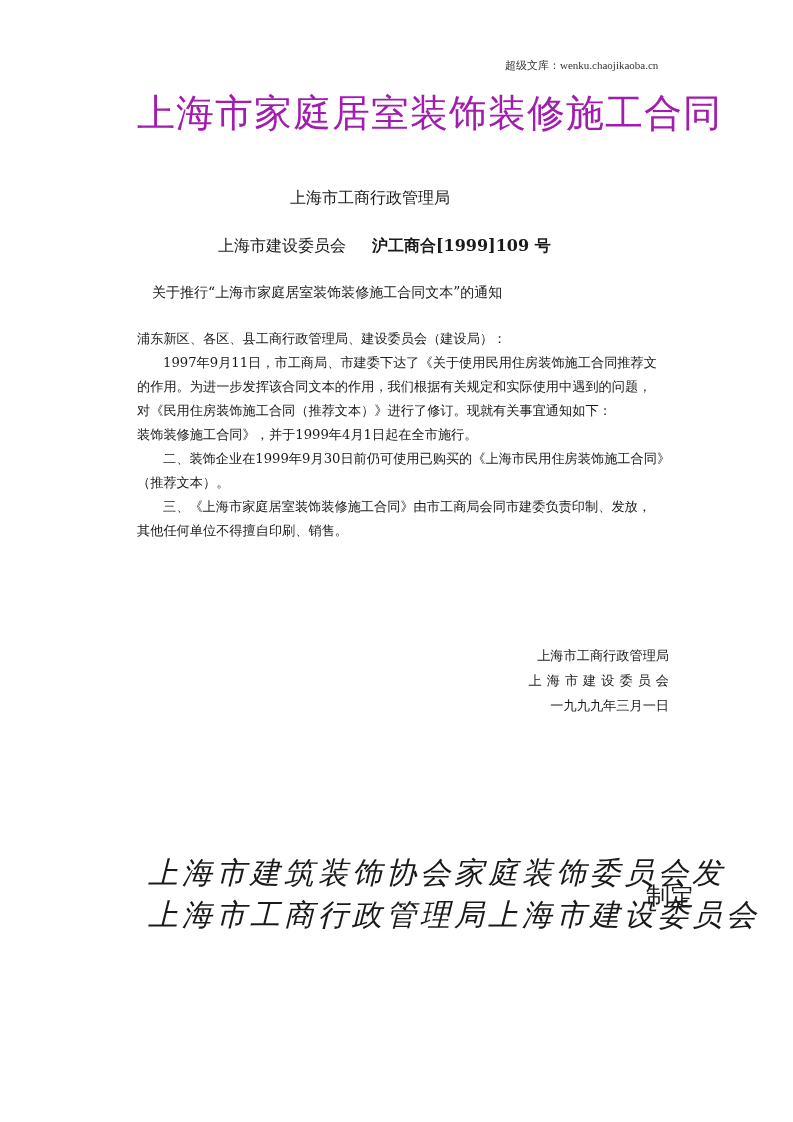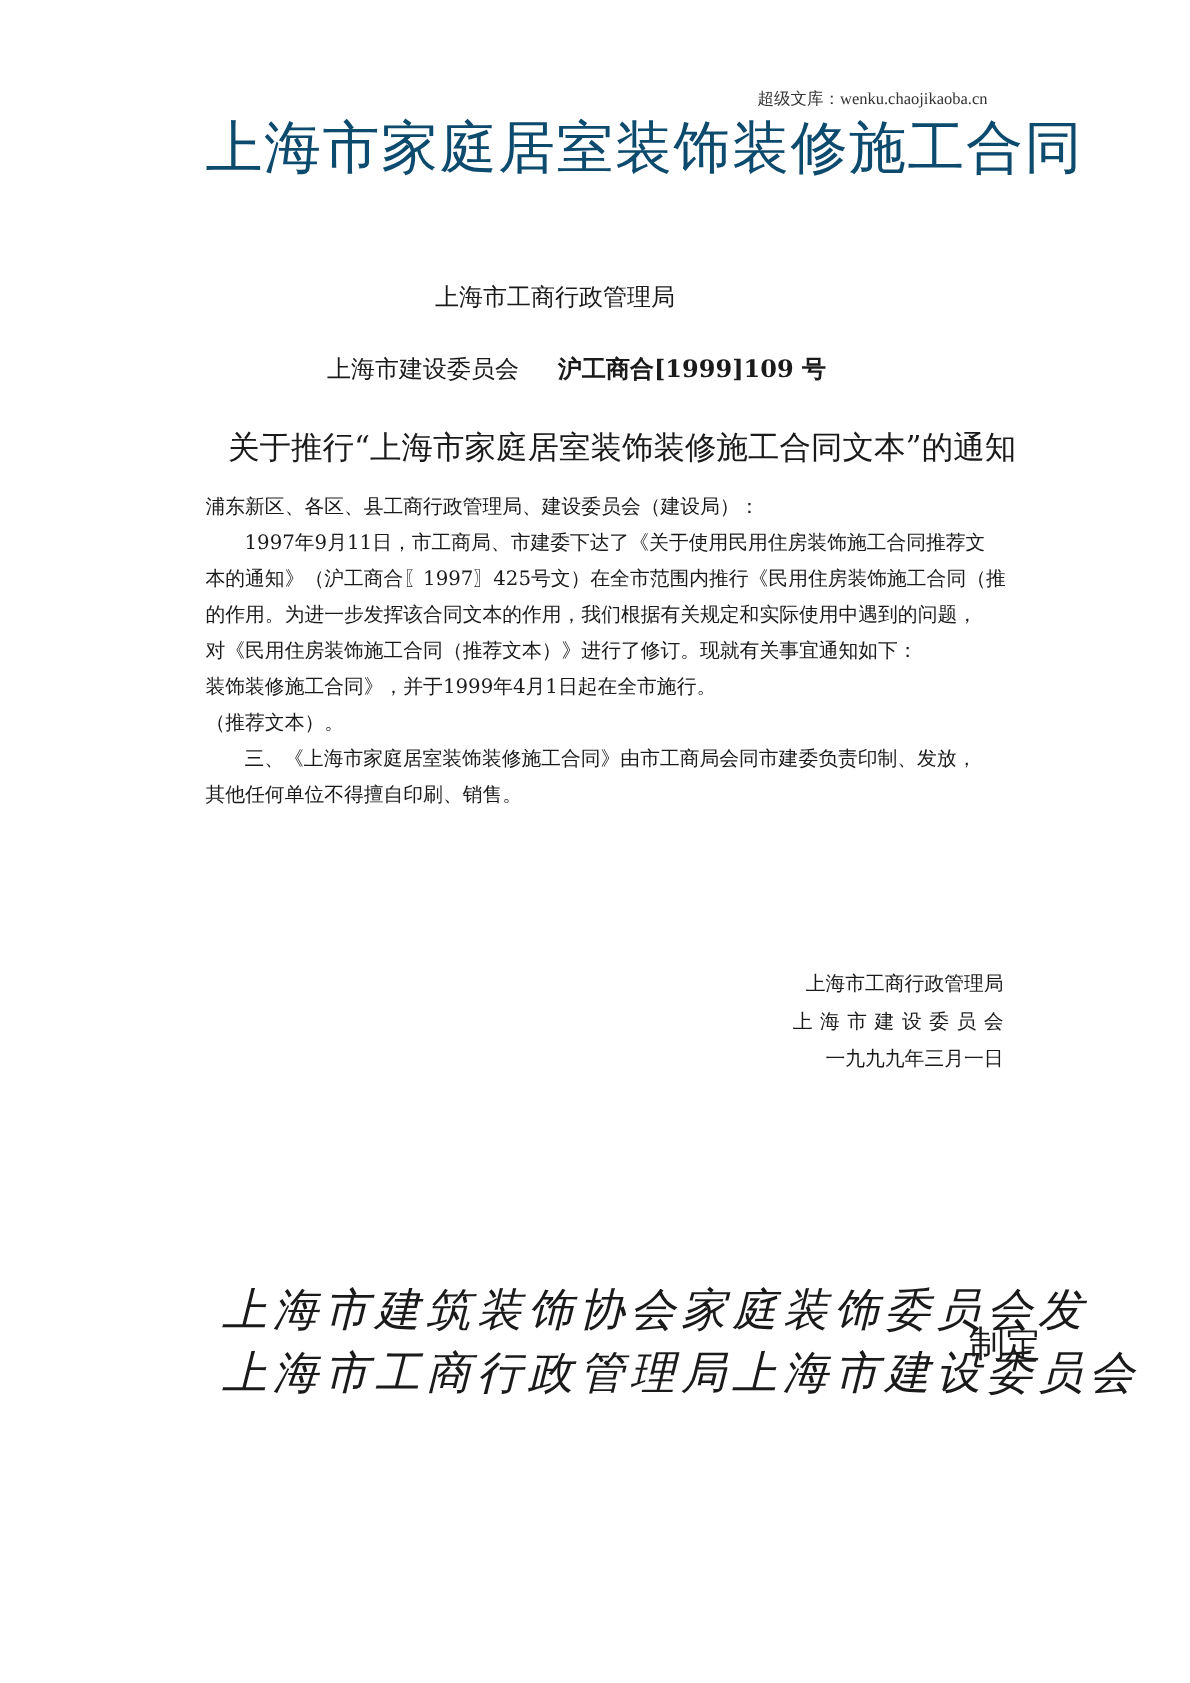--- a/index.html
+++ b/index.html
@@ -7,30 +7,30 @@
       width: 793px; height: 1122px; position: relative; overflow: hidden;
       font-family: "DejaVu Serif", "Liberation Serif", serif;
       color: #1a1a1a;
     }
     .abs { position: absolute; white-space: nowrap; }
     .watermark {
       top: 58px; left: 505px; font-size: 11px; color: #333;
       font-family: "Liberation Serif", "DejaVu Serif", serif;
     }
     .title {
-      top: 73px; left: 137px; width: 530px;
-      font-size: 38px; letter-spacing: 1px; color: #0c4a6e;
+      top: 88px; left: 137px; width: 530px;
+      font-size: 38px; letter-spacing: 1px; color: #a21caf;
       font-family: "DejaVu Sans", "Liberation Sans", sans-serif;
       font-weight: normal;
       text-align: center;
     }
     .issuer1 { top: 188px; left: 290px; font-size: 16px; }
     .issuer2 { top: 236px; left: 218px; font-size: 16px; }
     .issuer2 .docno { margin-left: 26px; font-weight: bold; }
-    .notice-title { top: 284px; left: 152px; font-size: 21px; }
+    .notice-title { top: 284px; left: 152px; font-size: 14px; }
     .body-block { top: 327px; left: 137px; width: 540px; font-size: 13.2px; line-height: 24px; }
     .body-block .line { display: block; white-space: nowrap; }
     .body-block .indent { padding-left: 26px; }
     .sign { right: 124px; font-size: 13.2px; text-align: right; }
     .sign1 { top: 647px; }
     .sign2 { top: 672px; letter-spacing: 5px; right: 119px; }
     .sign3 { top: 697px; }
     .footer {
       left: 148px; font-size: 30px; letter-spacing: 4px;
       font-family: "DejaVu Sans", "Liberation Sans", sans-serif;
@@ -53,24 +53,24 @@
 <div class="abs issuer1">上海市工商行政管理局</div>
 <div class="abs issuer2">
   <span>上海市建设委员会</span><span class="docno">沪工商合[1999]109 号</span>
 </div>
 
 <div class="abs notice-title">关于推行“上海市家庭居室装饰装修施工合同文本”的通知</div>
 
 <div class="abs body-block">
   <span class="line">浦东新区、各区、县工商行政管理局、建设委员会（建设局）：</span>
   <span class="line indent">1997年9月11日，市工商局、市建委下达了《关于使用民用住房装饰施工合同推荐文</span>
-  <span class="line">本的通知》（沪工商合〖1997〗425号文）在全市范围内推行《民用住房装饰施工合同（推</span>
   <span class="line">的作用。为进一步发挥该合同文本的作用，我们根据有关规定和实际使用中遇到的问题，</span>
   <span class="line">对《民用住房装饰施工合同（推荐文本）》进行了修订。现就有关事宜通知如下：</span>
   <span class="line">装饰装修施工合同》，并于1999年4月1日起在全市施行。</span>
+  <span class="line indent">二、装饰企业在1999年9月30日前仍可使用已购买的《上海市民用住房装饰施工合同》</span>
   <span class="line">（推荐文本）。</span>
   <span class="line indent">三、《上海市家庭居室装饰装修施工合同》由市工商局会同市建委负责印制、发放，</span>
   <span class="line">其他任何单位不得擅自印刷、销售。</span>
 </div>
 
 <div class="abs sign sign1">上海市工商行政管理局</div>
 <div class="abs sign sign2">上海市建设委员会</div>
 <div class="abs sign sign3">一九九九年三月一日</div>
 
 <div class="abs footer footer1">上海市建筑装饰协会家庭装饰委员会发</div>

